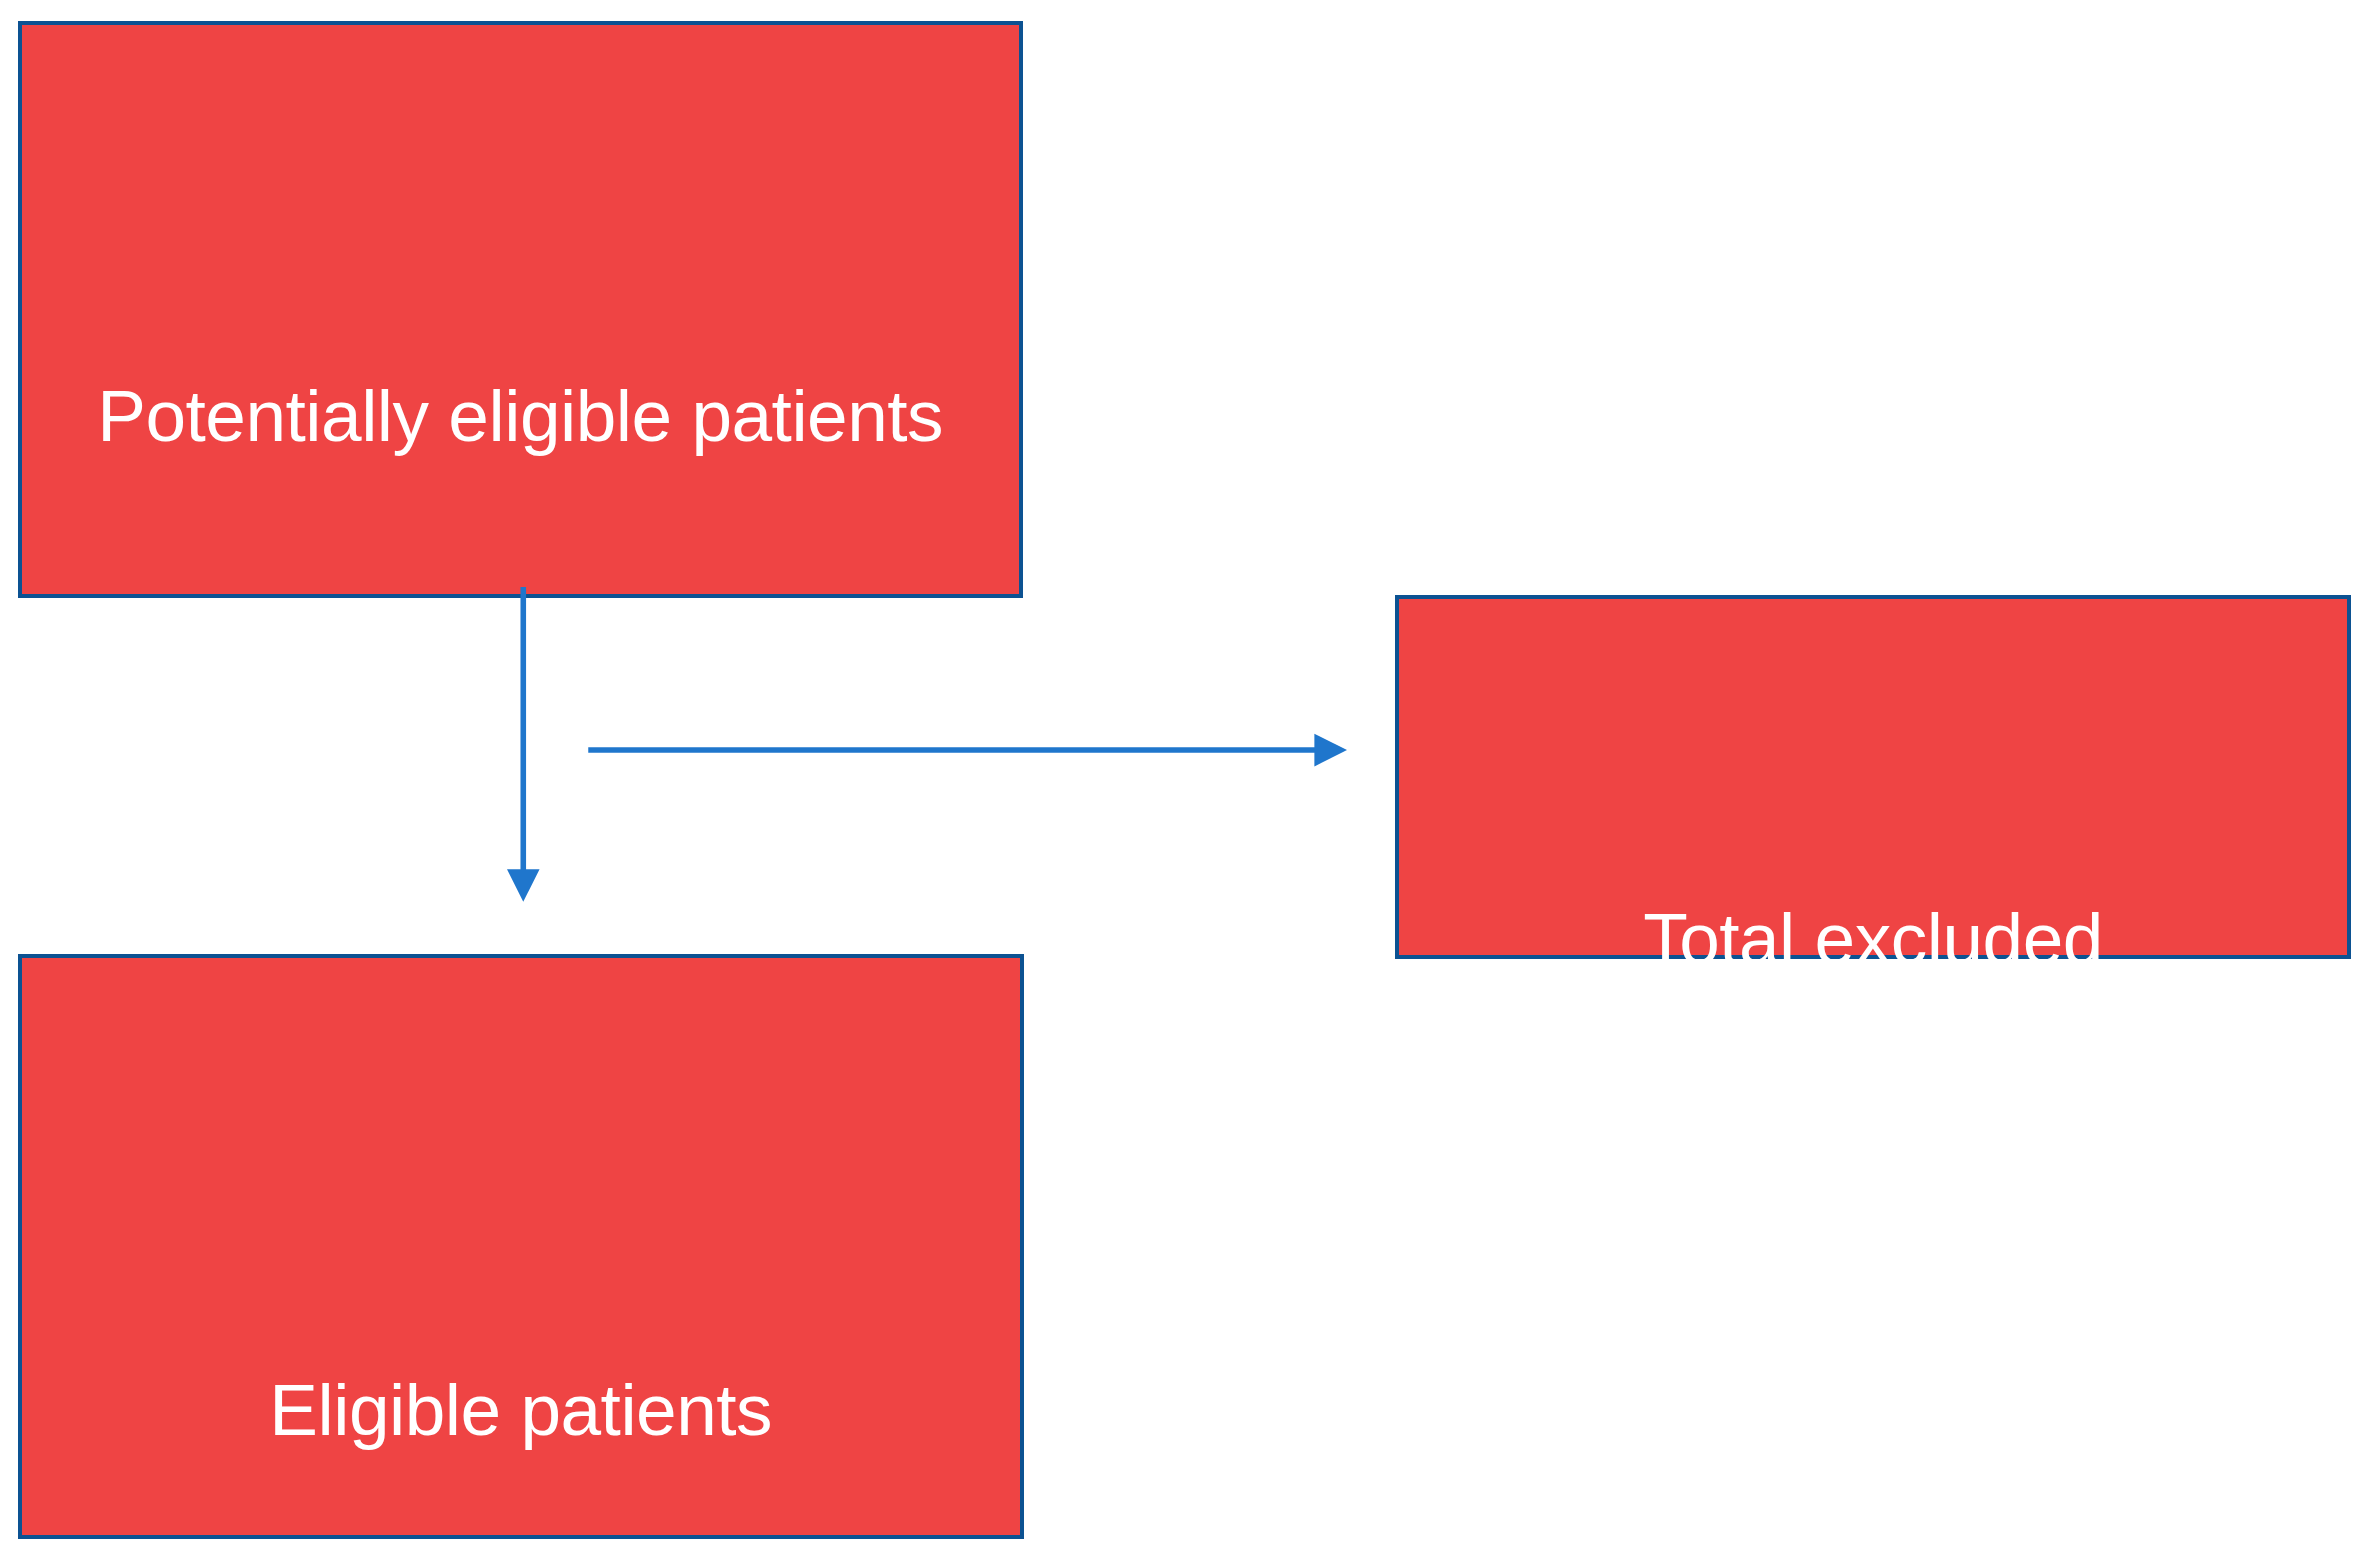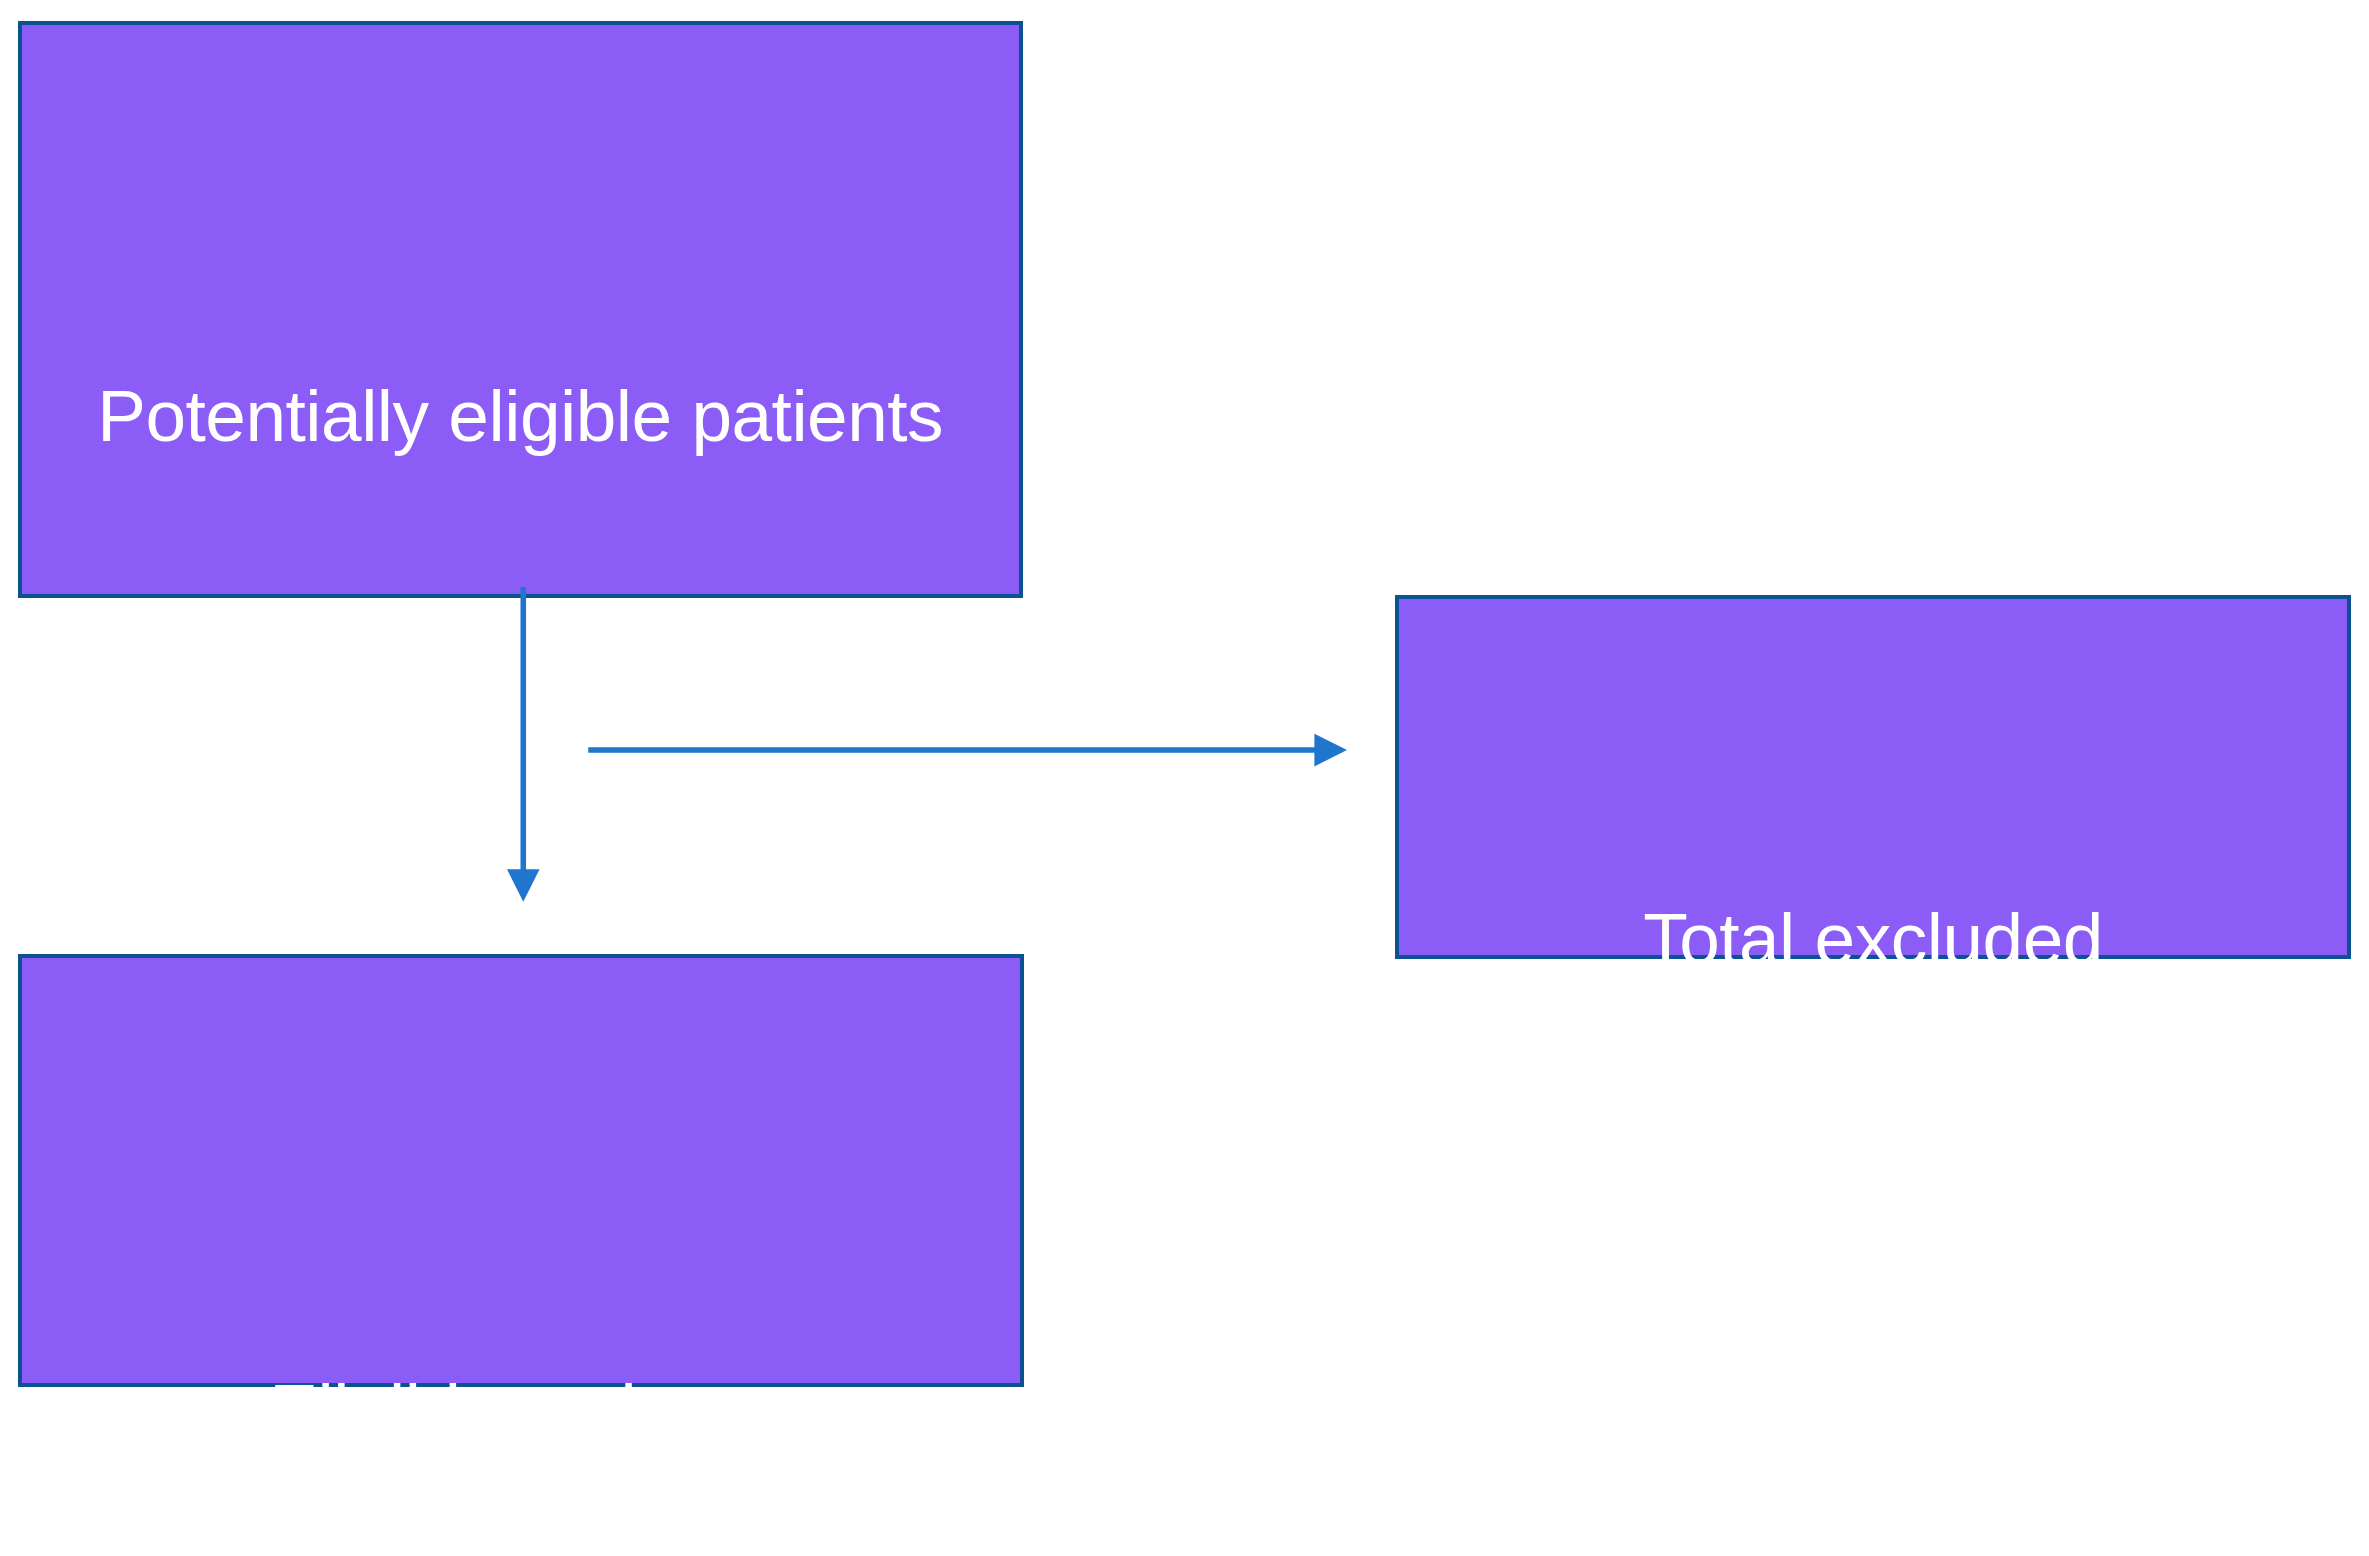--- a/index.html
+++ b/index.html
@@ -14,21 +14,21 @@
   #canvas {
     position: relative;
     width: 2370px;
     height: 1557px;
     background: #ffffff;
     overflow: hidden;
   }
   .node {
     position: absolute;
     box-sizing: border-box;
-    background: #8b5cf6;
+    background: #ef4444;
     border: 4.7px solid #0c5292;
     display: flex;
     flex-direction: column;
     align-items: center;
     justify-content: flex-start;
   }
   .node-text {
     color: #ffffff;
     text-align: center;
     font-size: 73px;
@@ -60,21 +60,21 @@
   }
   #node-total-excluded .node-text {
     margin-top: 95px;
     text-align: right;
   }
 
   #node-eligible-patients {
     left: 17.7px;
     top: 954px;
     width: 1006px;
-    height: 433px;
+    height: 585px;
   }
   #node-eligible-patients .node-text {
     margin-top: 207px;
   }
 
   
   .connector {
     position: absolute;
     pointer-events: none;
   }

